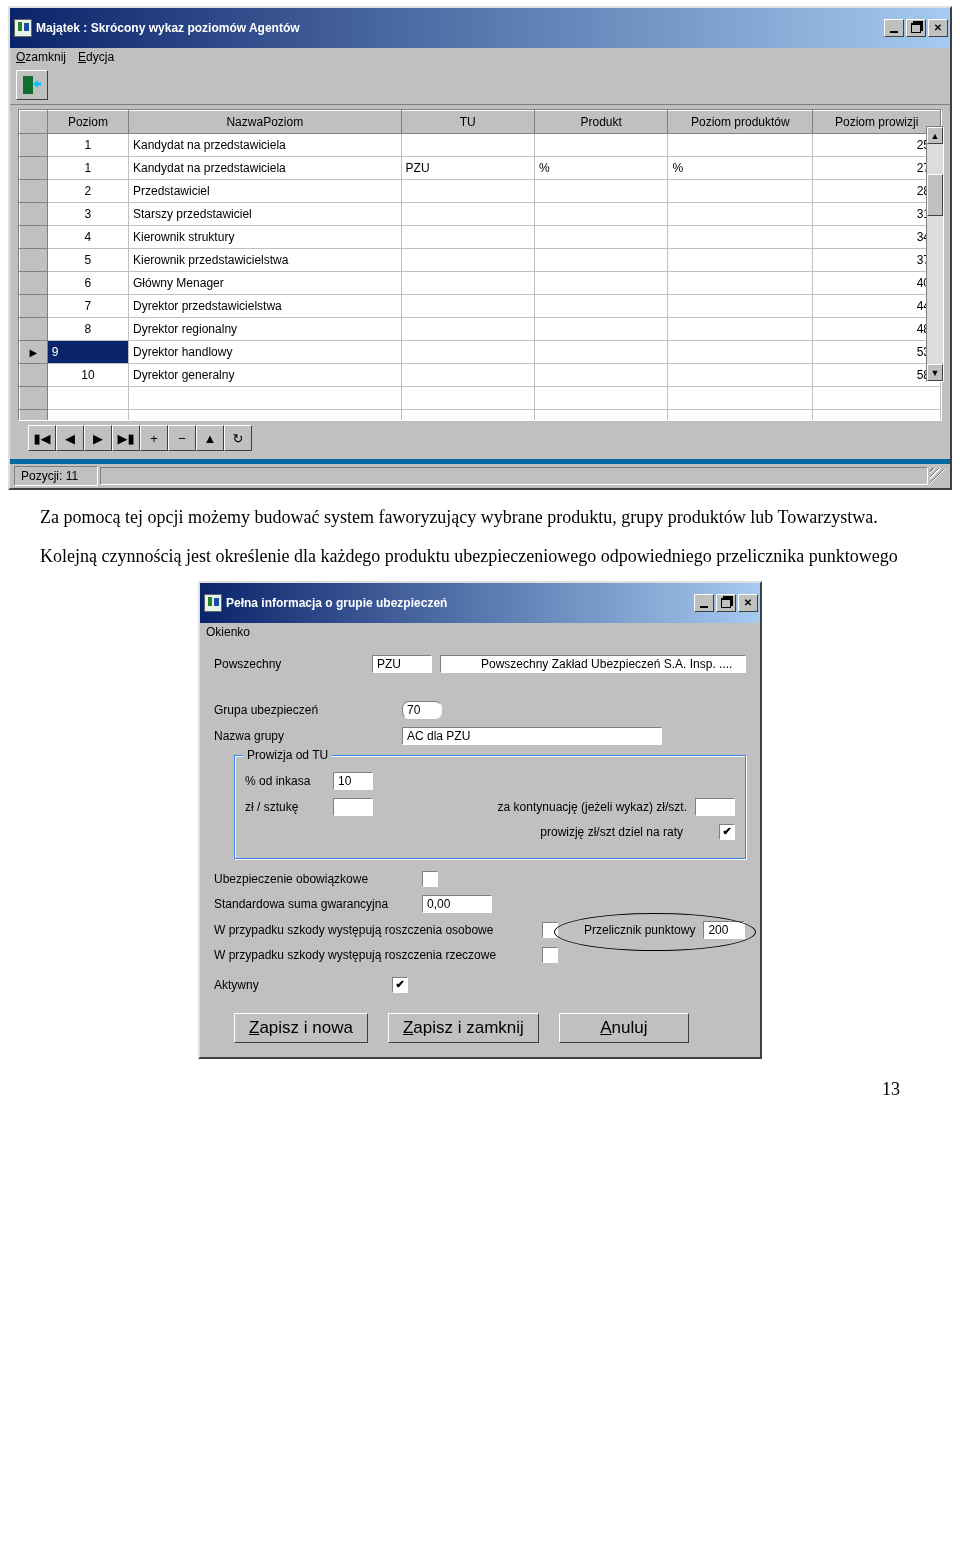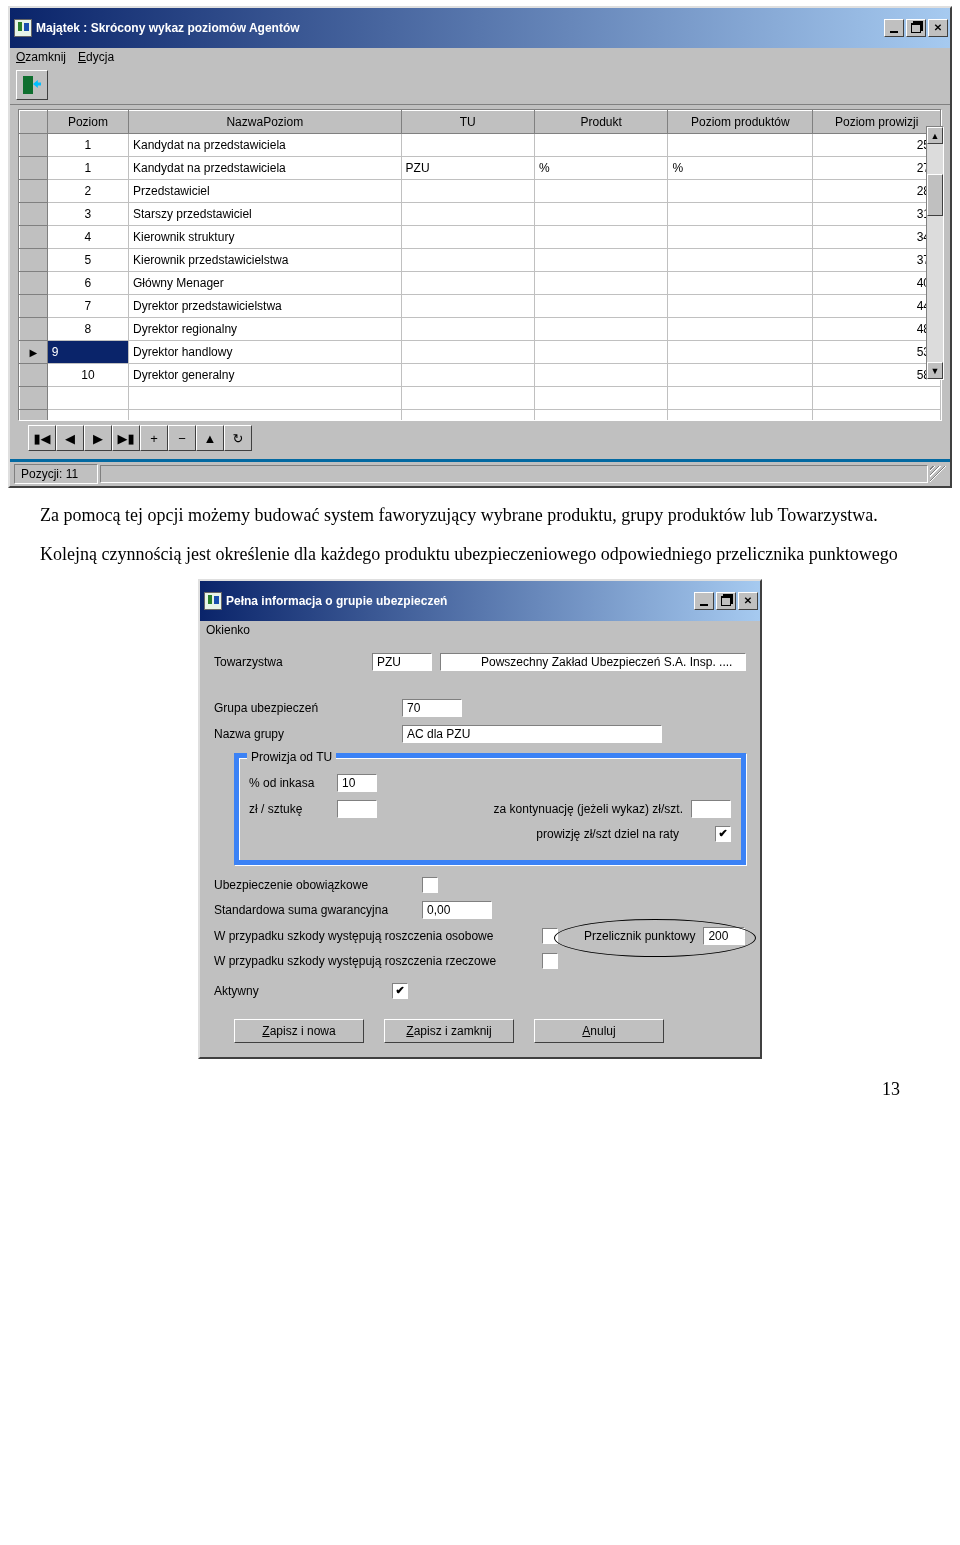--- a/index.html
+++ b/index.html
@@ -119,21 +119,21 @@
   .nav-toolbar {
     margin:4px 8px 8px 18px; display:flex;
   }
   .nav-toolbar .nbtn{
     width:26px; height:24px; background:#c0c0c0;
     border:1px solid; border-color:#fff #404040 #404040 #fff;
     display:flex; align-items:center; justify-content:center;
     font-family: Arial; font-size:13px; color:#000;
   }
   .statusbar{
-    border-top:3px solid #0369a1; background:#c0c0c0;
+    border-top:5px solid #0369a1; background:#c0c0c0;
     padding:2px 4px; display:flex; align-items:center; height:20px;
   }
   .statusbar .cell{
     border:1px solid; border-color:#808080 #fff #fff #808080;
     padding:1px 6px; height:16px; display:flex; align-items:center; flex:0 0 auto;
     width:70px;
   }
   .statusbar .spacer{ flex:1; border:1px solid; border-color:#808080 #fff #fff #808080; margin-left:2px; height:16px;}
   .resize-grip{
     width:16px; height:16px; margin-left:2px;
@@ -156,30 +156,30 @@
     height:18px; padding:1px 4px; font-family:inherit; font-size:12px;
     box-sizing:border-box;
   }
   .chk {
     width:14px; height:14px; background:#fff;
     border:1px solid; border-color:#808080 #fff #fff #808080;
     display:inline-flex; align-items:center; justify-content:center;
     font-size:11px; font-weight:bold;
   }
   .groupbox{
-    border:5px solid #3b82f6; box-shadow: inset 1px 1px 0 #fff, 1px 1px 0 #fff;
+    border:1px solid #3b82f6; box-shadow: inset 1px 1px 0 #fff, 1px 1px 0 #fff;
     margin:10px 0 12px 20px; padding:8px 10px 10px 10px; position:relative;
   }
   .groupbox .legend{
     position:absolute; top:-8px; left:8px; background:#c0c0c0; padding:0 4px;
   }
   .right-align{ text-align:left; }
   .btn {
     background:#c0c0c0; border:1px solid; border-color:#fff #404040 #404040 #fff;
-    padding:4px 14px; font-family:inherit; font-size:12px;
+    padding:4px 14px; font-family:inherit; font-size:17px;
     min-width:100px; text-align:center;
   }
   .btnrow{ display:flex; gap:20px; margin-top:20px; margin-left:20px;}
   .ellipse{
     position:absolute;
     border:1px solid #000; border-radius:50%;
     pointer-events:none;
   }
   .pagenum{ text-align:right; margin:20px 60px 10px 0; font-size:18px;}
 </style>
@@ -389,30 +389,30 @@
       <div class="tb-btn close"></div>
     </div>
   </div>
   <div class="menubar">
     <span>Okienko</span>
   </div>
 
   <div class="body">
 
     <div class="form-row">
-      <span class="lbl">Towarzystwa</span>
+      <span class="lbl">Powszechny</span>
       <input class="inp" style="width: 60px;" value="PZU">
       <input class="inp" style="flex: 1 1 0%; padding-left: 40px;" value="Powszechny Zakład Ubezpieczeń S.A. Insp. ....">
     </div>
 
     <div style="height:12px"></div>
 
     <div class="form-row">
       <span class="lbl" style="width:180px">Grupa ubezpieczeń</span>
-      <input class="inp" style="width: 60px;" value="70">
+      <input class="inp" style="width: 40px; border-radius: 7px;" value="70">
     </div>
 
     <div class="form-row">
       <span class="lbl" style="width:180px">Nazwa grupy</span>
       <input class="inp" style="width: 260px;" value="AC dla PZU">
     </div>
 
     <div class="groupbox">
       <span class="legend">Prowizja od TU</span>
       <div class="form-row">

